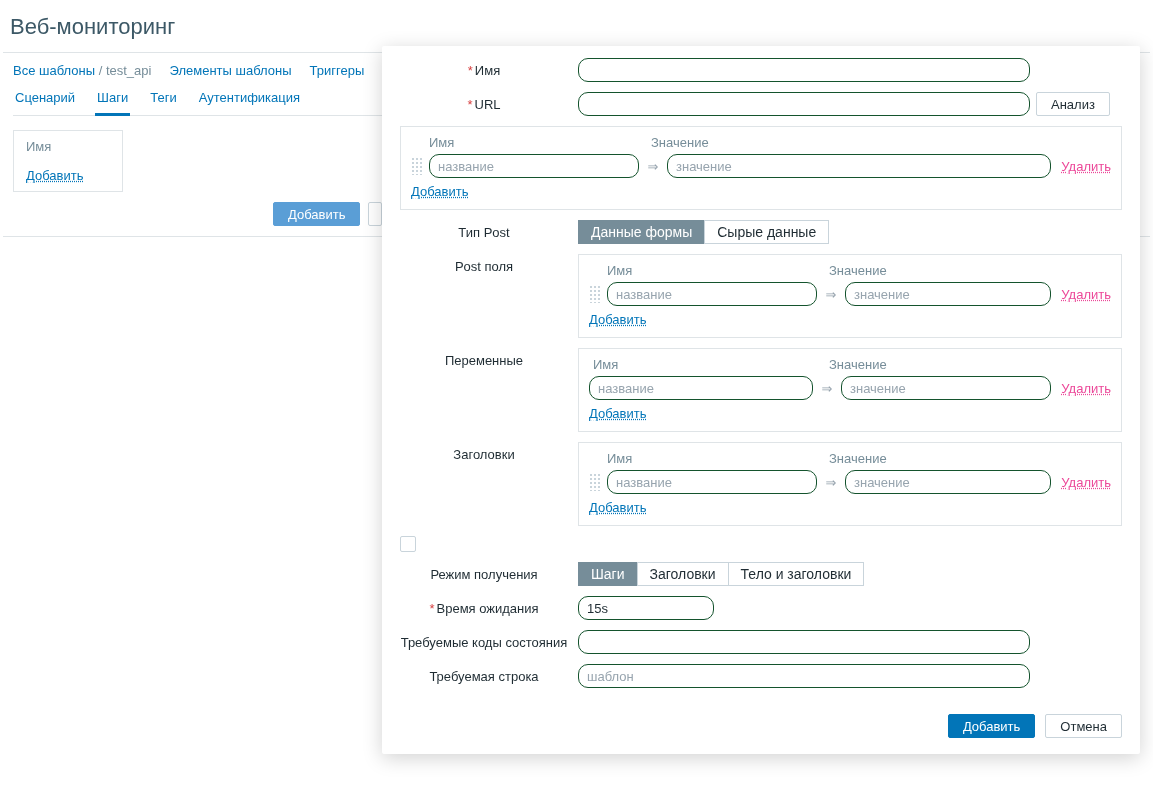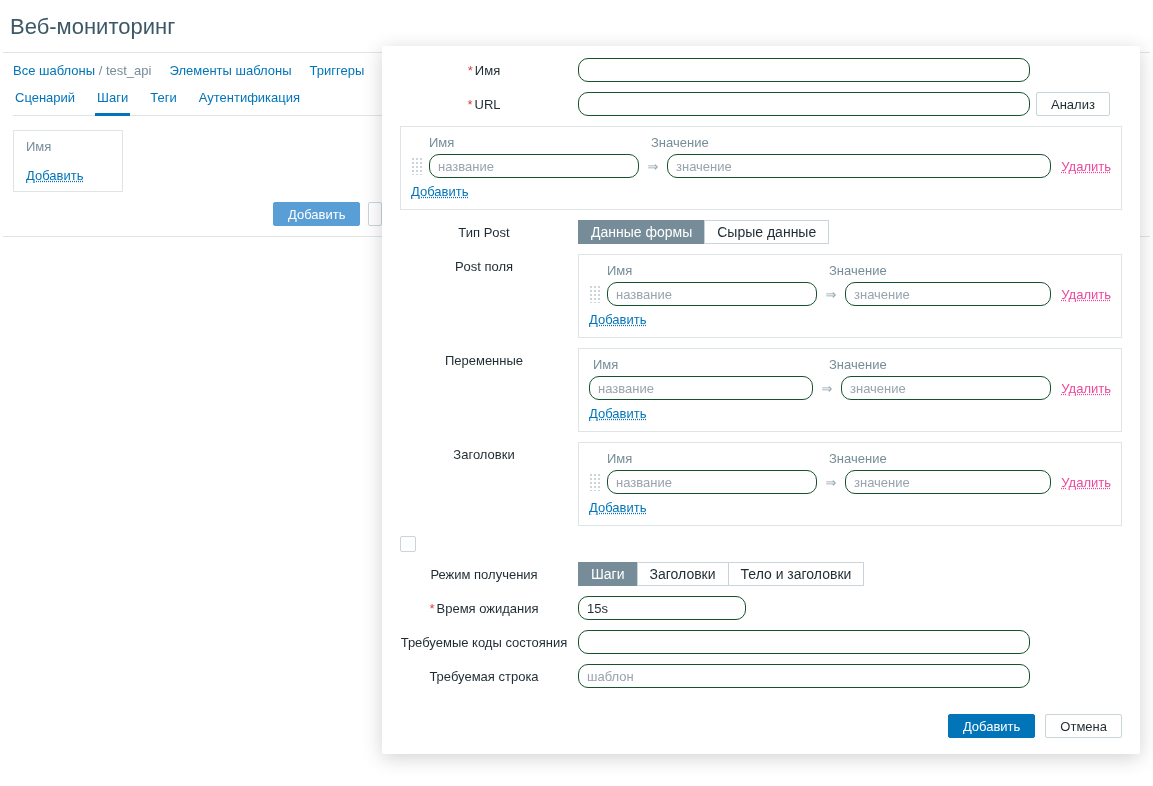--- a/index.html
+++ b/index.html
@@ -388,21 +388,21 @@
             <button class="segbtn active">Шаги</button>
             <button class="segbtn">Заголовки</button>
             <button class="segbtn">Тело и заголовки</button>
           </div>
         </div>
       </div>
 
       <div class="drow">
         <div class="dlbl"><span class="req">*</span><span>Время ожидания</span></div>
         <div class="dfield">
-            <input type="text" style="width: 168px;" value="15s">
+            <input type="text" style="width: 136px;" value="15s">
           </div>
       </div>
 
       <div class="drow">
         <div class="dlbl">Требуемые коды состояния</div>
         <div class="dfield">
             <input type="text" style="width: 452px;">
           </div>
       </div>
 

